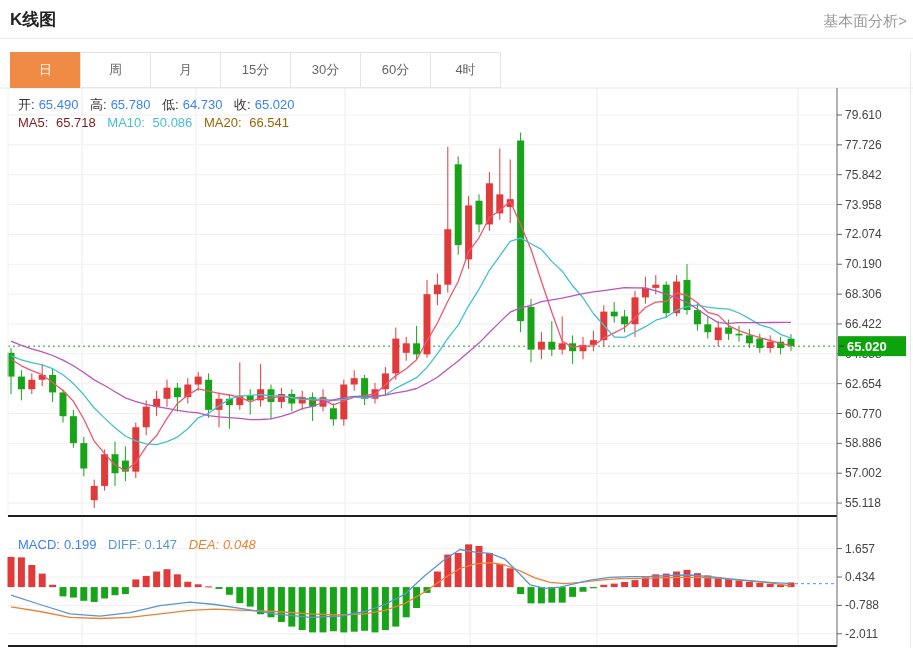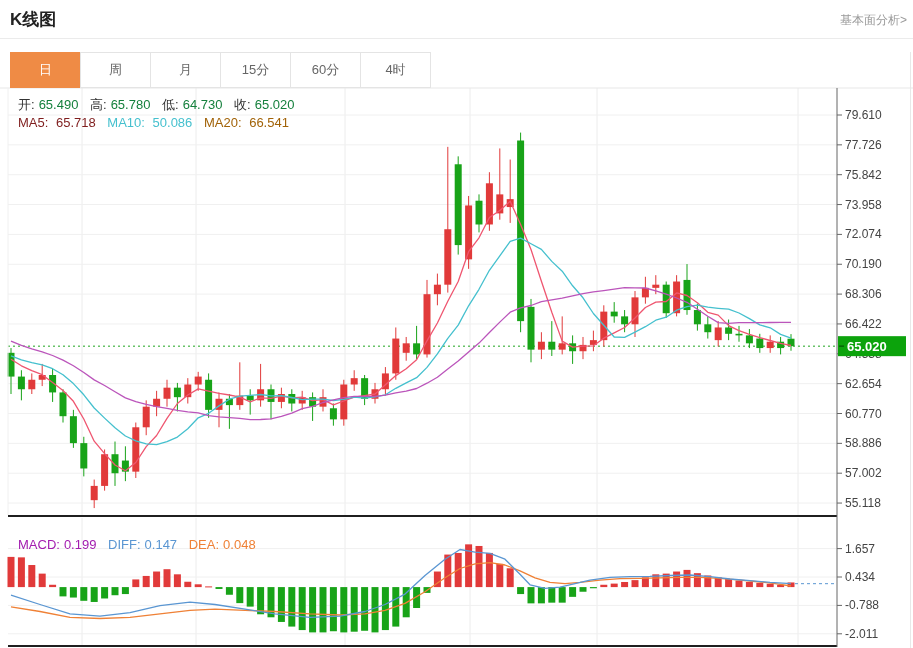--- a/index.html
+++ b/index.html
@@ -1,53 +1,54 @@
 <!DOCTYPE html>
 <html><head>
 <meta charset="utf-8">
 <style>
   html,body{margin:0;padding:0;background:#fff;}
   .page{position:relative;width:913px;height:648px;background:#fff;overflow:hidden;
         font-family:"Liberation Sans","DejaVu Sans",sans-serif;}
   .page-title{position:absolute;left:10px;top:8px;font-size:17px;font-weight:bold;color:#222;}
-  .header-link{position:absolute;right:6px;top:12px;font-size:12px;color:#999;text-decoration:none;cursor:pointer;}
+  .header-link{position:absolute;right:6px;top:12px;font-size:15px;color:#999;text-decoration:none;cursor:pointer;}
   .header-divider{position:absolute;left:0;top:38px;width:913px;height:1px;background:#ebebeb;}
   .right-border{position:absolute;right:2px;top:52px;bottom:0;width:1px;background:#e8e8e8;}
   .tabs{position:absolute;left:10px;top:52px;display:flex;z-index:3;}
   .tab{width:69px;height:34px;line-height:34px;text-align:center;font-size:13px;color:#666;
        background:#fff;border:1px solid #e4e4e4;margin-left:-1px;cursor:pointer;}
   .tab:first-child{margin-left:0;}
   .tab.active{background:#ef8b45;border-color:#ef8b45;color:#fff;}
   .legend-row{position:absolute;z-index:3;font-size:13px;white-space:nowrap;}
   .legend-row span{margin-right:4px;}
   .legend-item{margin-right:14px;display:inline-block;}
   .lbl{color:#333;}
-  .val-green{color:#15803d;}
+  .val-green{color:#3b82f6;}
   .ma5{color:#7f1d1d;}
   .ma10{color:#45c0ce;}
   .ma20{color:#a16207;}
-  .macd-v{color:#a21caf;}
+  .macd-v{color:#3b82f6;}
   .diff-v{color:#5a96d2;margin-top:16px;}
-  .dea-v{color:#ef8136;}
+  .dea-v{color:#ef8136;font-style:italic;}
   svg{position:absolute;left:0;top:0;z-index:1;}
 </style>
 </head>
 <body>
 
 <div class="page">
   <div class="page-title">K线图</div>
   <a class="header-link">基本面分析&gt;</a>
   <div class="header-divider"></div>
   <div class="right-border"></div>
 
   <div class="tabs">
     <div class="tab active">日</div>
     <div class="tab">周</div>
     <div class="tab">月</div>
     <div class="tab">15分</div>
+    <div class="tab">30分</div>
     <div class="tab">60分</div>
     <div class="tab">4时</div>
   </div>
 
   <div class="legend-row" style="left:18px;top:96px;">
     <span class="legend-item"><span class="lbl">开:</span><span class="val-green">65.490</span></span>
     <span class="legend-item"><span class="lbl">高:</span><span class="val-green">65.780</span></span>
     <span class="legend-item"><span class="lbl">低:</span><span class="val-green">64.730</span></span>
     <span class="legend-item"><span class="lbl">收:</span><span class="val-green">65.020</span></span>
   </div>

